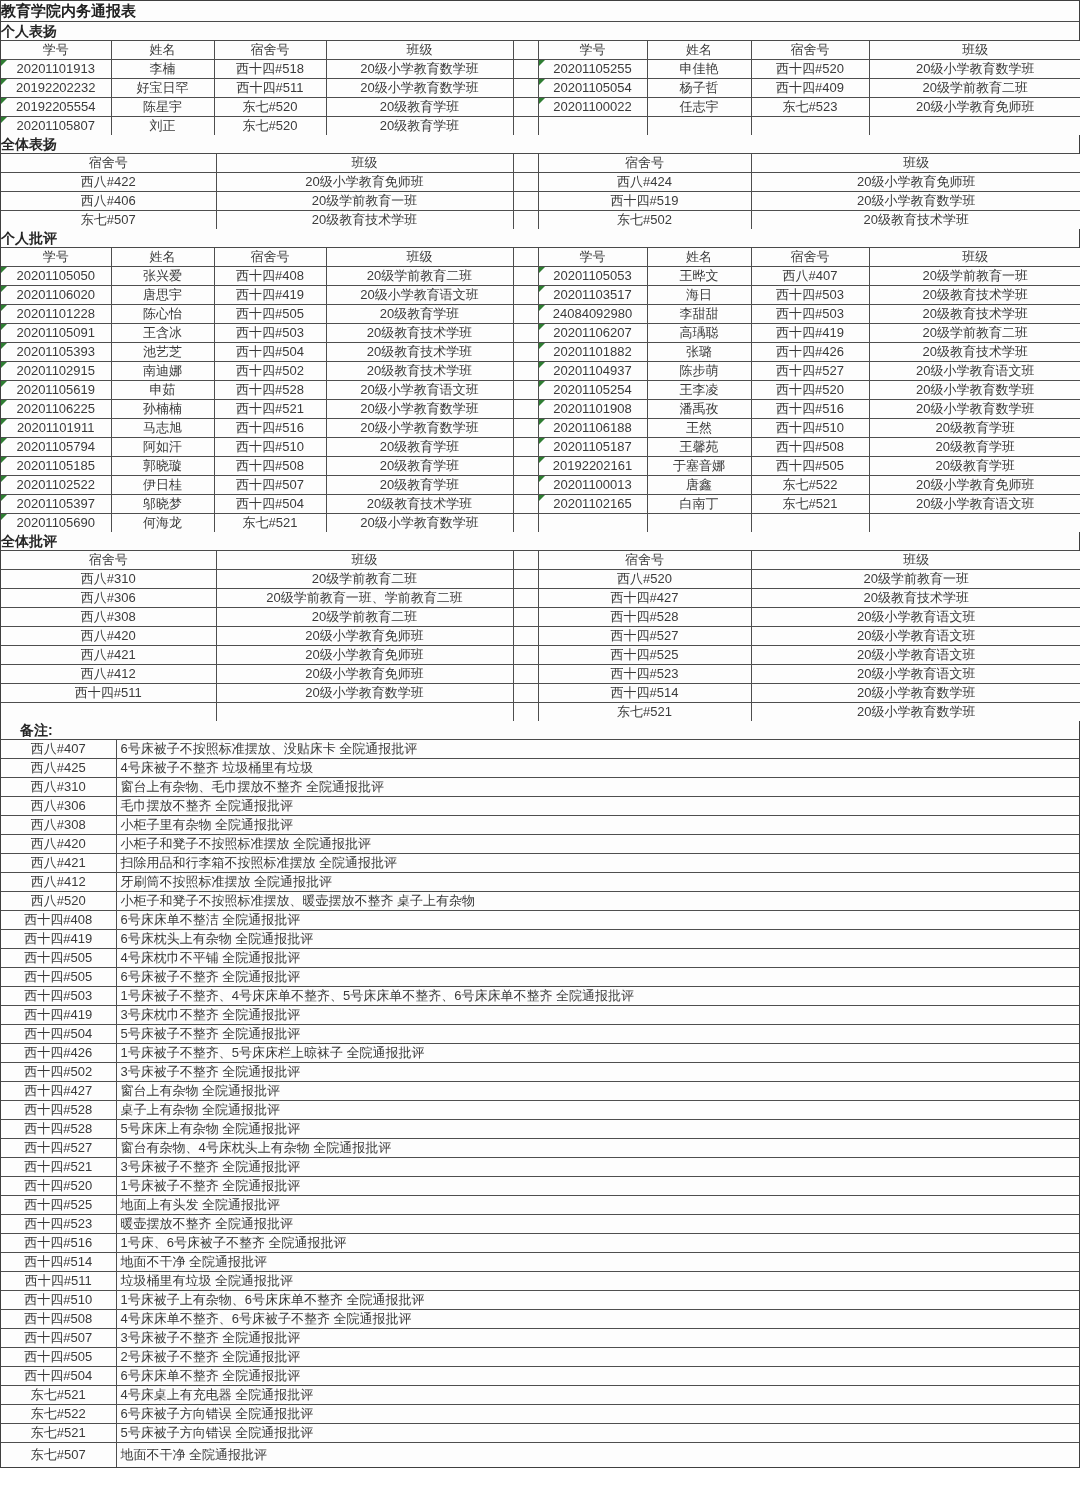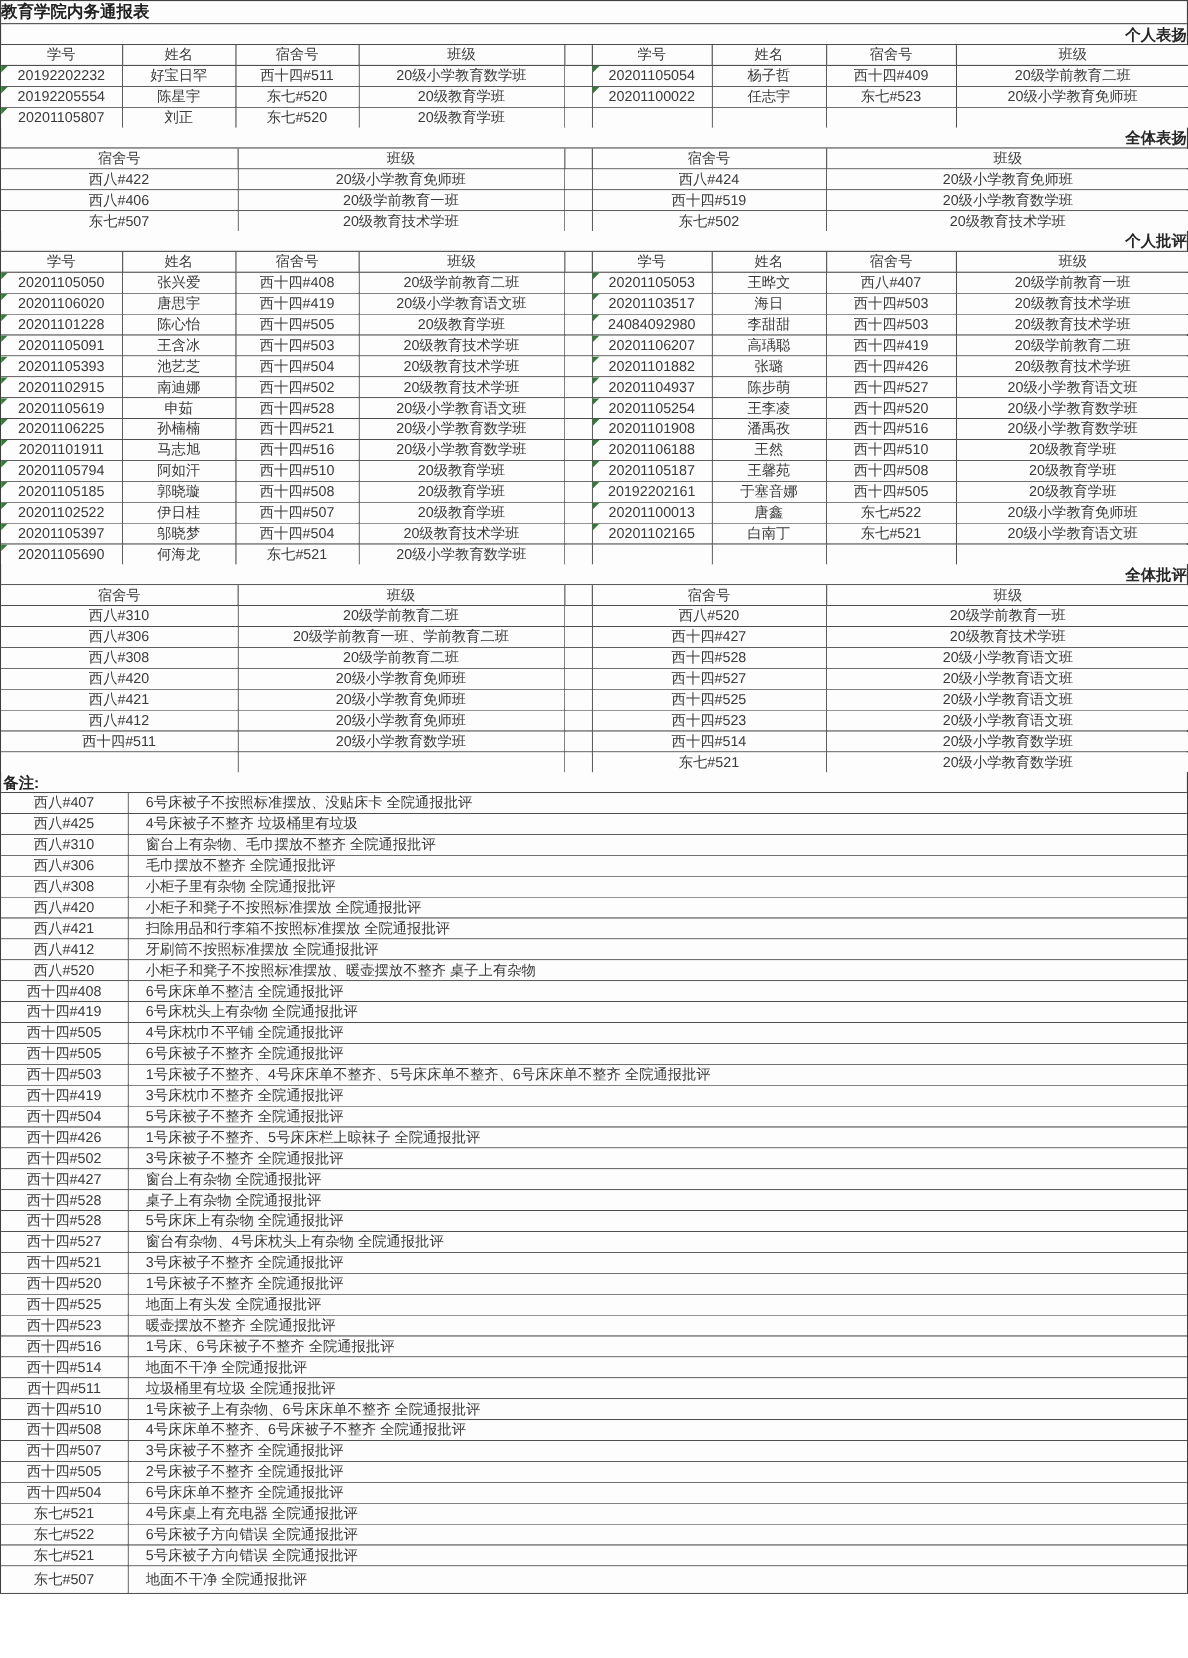--- a/index.html
+++ b/index.html
@@ -1,34 +1,34 @@
 <!DOCTYPE html>
 <html lang="zh" style="--tri: #2e7d32;"><head>
 <meta charset="utf-8">
 <style>
   html,body{margin:0;padding:0;background:#ffffff;}
   body{width:1080px;font-family:"Liberation Sans","DejaVu Sans",sans-serif;color:#3a3a3a;}
   .sheet{width:1078px;border:1px solid #3f3f3f;background:#fdfdfd;}
   .title-row{height:20px;line-height:20px;text-align:left;font-weight:bold;font-size:15px;
              color:#222;border-bottom:1px solid #4a4a4a;}
-  .section-heading{height:18px;line-height:18px;text-align:right;font-weight:bold;font-size:14px;
+  .section-heading{height:18px;line-height:18px;text-align:left;font-weight:bold;font-size:14px;
              color:#262626;border-bottom:1px solid #4a4a4a;}
   .remarks-label{height:18px;line-height:18px;text-align:left;font-weight:bold;font-size:14px;
-             color:#262626;padding-left:2px;border-bottom:1px solid #4a4a4a;}
+             color:#262626;padding-left:19px;border-bottom:1px solid #4a4a4a;}
   table{border-collapse:collapse;width:100%;table-layout:fixed;}
   td,th{border:1px solid #4e4e4e;height:18px;line-height:18px;font-size:13px;font-weight:normal;
         text-align:center;padding:0 2px;overflow:hidden;white-space:nowrap;color:#3a3a3a;
         background:#fdfdfd;}
   table{border-style:hidden;} 
   tbody tr td{position:relative;}
   td.tri::before{content:"";position:absolute;left:0;top:0;width:0;height:0;
         border-top:6px solid var(--tri,#2e7d32);border-right:6px solid transparent;}
   td.spacer,th.spacer{background:#fdfdfd;}
   .remarks td.dorm{text-align:center;}
-  .remarks td.remark{text-align:left;padding-left:16px;}
+  .remarks td.remark{text-align:left;padding-left:4px;}
   .remarks tr:last-child td{height:24px;line-height:24px;}
   
   col.c-id{width:110px;} col.c-name{width:103px;} col.c-dorm{width:112px;} col.c-class{width:187px;}
   col.c-gap{width:25px;}
   col.c-id2{width:109px;} col.c-name2{width:104px;} col.c-dorm2{width:118px;} col.c-class2{width:212px;}
   col.g-dorm{width:215px;} col.g-class{width:297px;} col.g-dorm2{width:213px;} col.g-class2{width:330px;}
   col.r-dorm{width:115px;} col.r-text{width:963px;}
 </style>
 </head>
 <body>
@@ -59,20 +59,31 @@
         <th>班级</th>
         <th class="spacer"></th>
         <th>学号</th>
         <th>姓名</th>
         <th>宿舍号</th>
         <th>班级</th>
       </tr>
     </thead>
     <tbody>
         <tr>
+          <td class="tri">20201101913</td>
+          <td>李楠</td>
+          <td>西十四#518</td>
+          <td>20级小学教育数学班</td>
+          <td class="spacer"></td>
+          <td class="tri">20201105255</td>
+          <td>申佳艳</td>
+          <td>西十四#520</td>
+          <td>20级小学教育数学班</td>
+        </tr>
+        <tr>
           <td class="tri">20192202232</td>
           <td>好宝日罕</td>
           <td>西十四#511</td>
           <td>20级小学教育数学班</td>
           <td class="spacer"></td>
           <td class="tri">20201105054</td>
           <td>杨子哲</td>
           <td>西十四#409</td>
           <td>20级学前教育二班</td>
         </tr>

